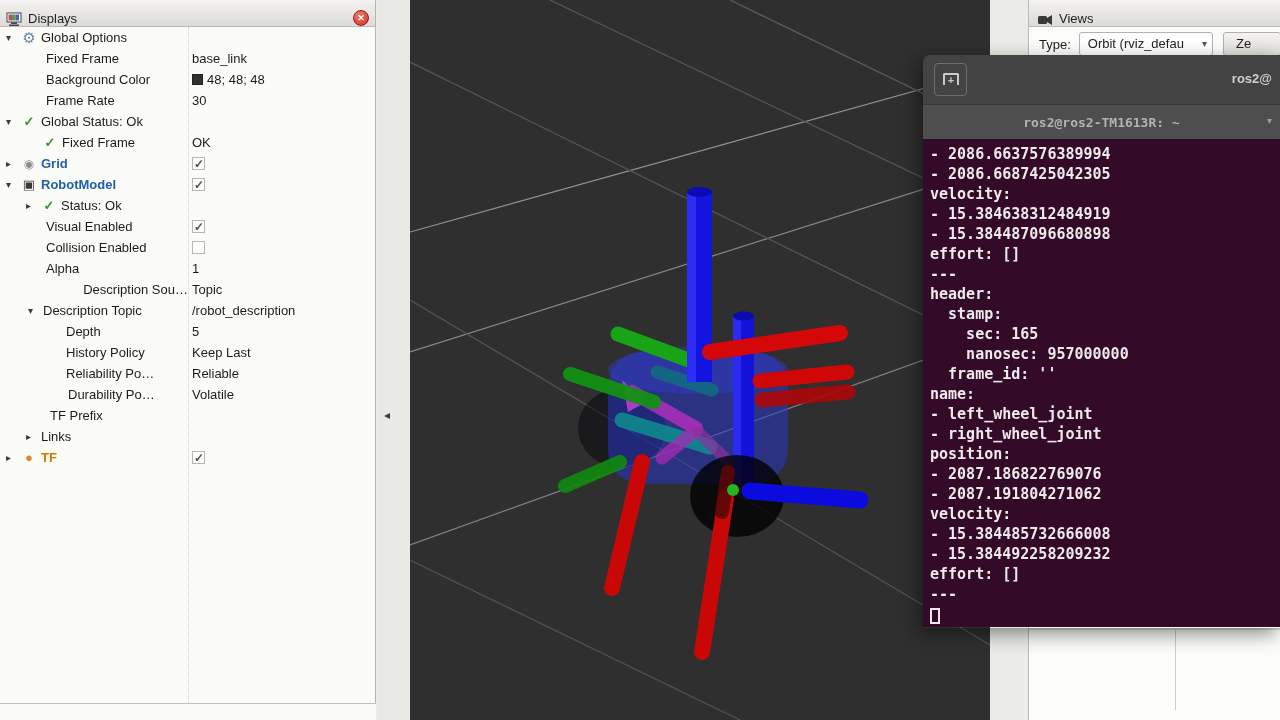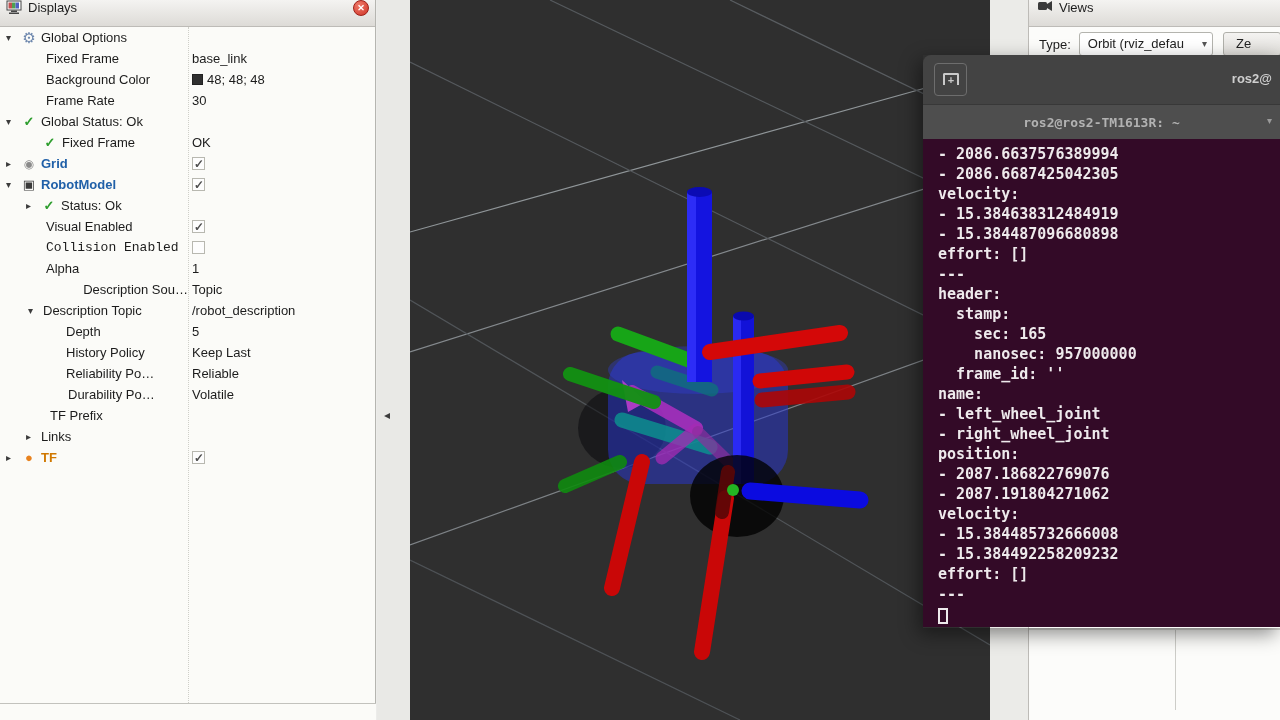--- a/index.html
+++ b/index.html
@@ -2,21 +2,21 @@
 <html><head>
 <meta charset="utf-8">
 <style>
   * { margin:0; padding:0; box-sizing:border-box; }
   html,body { width:1280px; height:720px; overflow:hidden; }
   body { font-family:"Liberation Sans", sans-serif; background:#ececea; position:relative; }
   #screen { position:absolute; left:0; top:0; width:1280px; height:720px; overflow:hidden; background:#ececea; }
 
   
   .displays-panel { position:absolute; left:0; top:0; width:376px; height:720px; background:#fbfbf8; border-right:1px solid #b5b5b0; z-index:1; }
-  .panel-header { height:27px; background:linear-gradient(#f4f3f1,#dddbd7); border-bottom:1px solid #bdbbb7; display:flex; align-items:flex-start; padding:0 6px; }
+  .panel-header { height:27px; background:linear-gradient(#f4f3f1,#dddbd7); border-bottom:1px solid #bdbbb7; display:flex; align-items:flex-end; padding:0 6px; }
   .panel-header .title { font-size:13px; color:#1d1d1d; margin-left:6px; flex:1; }
   .close-btn { width:16px; height:16px; border-radius:50%; background:radial-gradient(circle at 35% 30%, #ef7a6a, #cf3326); border:1px solid #9d2018; color:#fff; font-size:9px; font-weight:bold; line-height:14px; text-align:center; cursor:default; }
   .tree { position:relative; height:676px; overflow:hidden; }
   .col-divider { position:absolute; left:188px; top:0; width:0; height:676px; border-left:1px dotted #cfcfc9; }
   .tree-row { position:relative; height:21px; line-height:21px; font-size:13px; color:#1c1c1c; }
   .cell-name { position:absolute; left:0; top:0; width:188px; height:21px; display:flex; align-items:center; gap:4px; overflow:hidden; white-space:nowrap; }
   .cell-value { position:absolute; left:192px; top:0; right:2px; height:21px; display:flex; align-items:center; gap:4px; overflow:hidden; white-space:nowrap; }
   .tree-arrow { font-size:10px; color:#3c3c3c; width:11px; flex:none; }
   .tree-icon { width:16px; flex:none; text-align:center; line-height:21px; }
   .icon-gear::before  { content:"⚙"; color:#6d87ad; font-size:15px; }
@@ -53,21 +53,21 @@
   
   .terminal { position:absolute; left:923px; top:55px; width:357px; height:573px; z-index:3; box-shadow:-4px 6px 18px rgba(0,0,0,.45); }
   .term-titlebar { height:50px; background:#434343; border-top-left-radius:8px; position:relative; border-bottom:1px solid #383838; }
   .newtab-btn { position:absolute; left:11px; top:8px; width:33px; height:33px; border:1px solid #6d6d6d; border-radius:4px; }
   .newtab-glyph { position:absolute; left:8px; top:9px; width:16px; height:12px; border:2px solid #c9c9c9; border-bottom:none; border-radius:2px 2px 0 0; color:#c9c9c9; font-size:11px; font-weight:bold; line-height:10px; text-align:center; }
   .term-wintitle { position:absolute; right:8px; top:16px; color:#cfcfcf; font-size:13px; font-weight:bold; white-space:nowrap; }
   .term-tabbar { height:34px; background:#4e4e4e; position:relative; display:flex; align-items:center; justify-content:center; }
   .term-tabtitle { color:#b2b2b2; font-size:13px; font-weight:bold; font-family:"DejaVu Sans Mono", monospace; }
   .term-tab-dd { position:absolute; right:8px; top:10px; color:#9a9a9a; font-size:10px; }
   .term-content { height:488px; background:#330a27; padding:5px 0 0 7px; font-family:"DejaVu Sans Mono", monospace; font-size:15px; font-weight:bold; color:#eeeaec; overflow:hidden; }
-  .term-line { height:20px; line-height:20px; white-space:pre;margin-left:8px; }
+  .term-line { height:20px; line-height:20px; white-space:pre; }
   .term-cursor { display:inline-block; width:10px; height:16px; border:2px solid #eeeaec; vertical-align:middle; margin-top:2px; }
 </style>
 </head>
 <body>
 
 <div id="screen">
 
   <div class="viewport">
     <svg width="580" height="720" viewBox="0 0 580 720">
       <g stroke-width="1.2" fill="none">
@@ -229,21 +229,21 @@
         </div>
         <div class="tree-row">
           <div class="cell-name" style="padding-left: 46px;">
             <span class="tree-label">Visual Enabled</span>
           </div>
           <div class="cell-value">
             <span class="checkbox checked"></span>
           </div>
         </div>
         <div class="tree-row">
-          <div class="cell-name" style="padding-left: 46px; font-family: Liberation Mono, monospace;">
+          <div class="cell-name" style="padding-left: 46px;">
             <span class="tree-label">Collision Enabled</span>
           </div>
           <div class="cell-value">
             <span class="checkbox"></span>
           </div>
         </div>
         <div class="tree-row">
           <div class="cell-name" style="padding-left: 46px;">
             <span class="tree-label">Alpha</span>
           </div>

